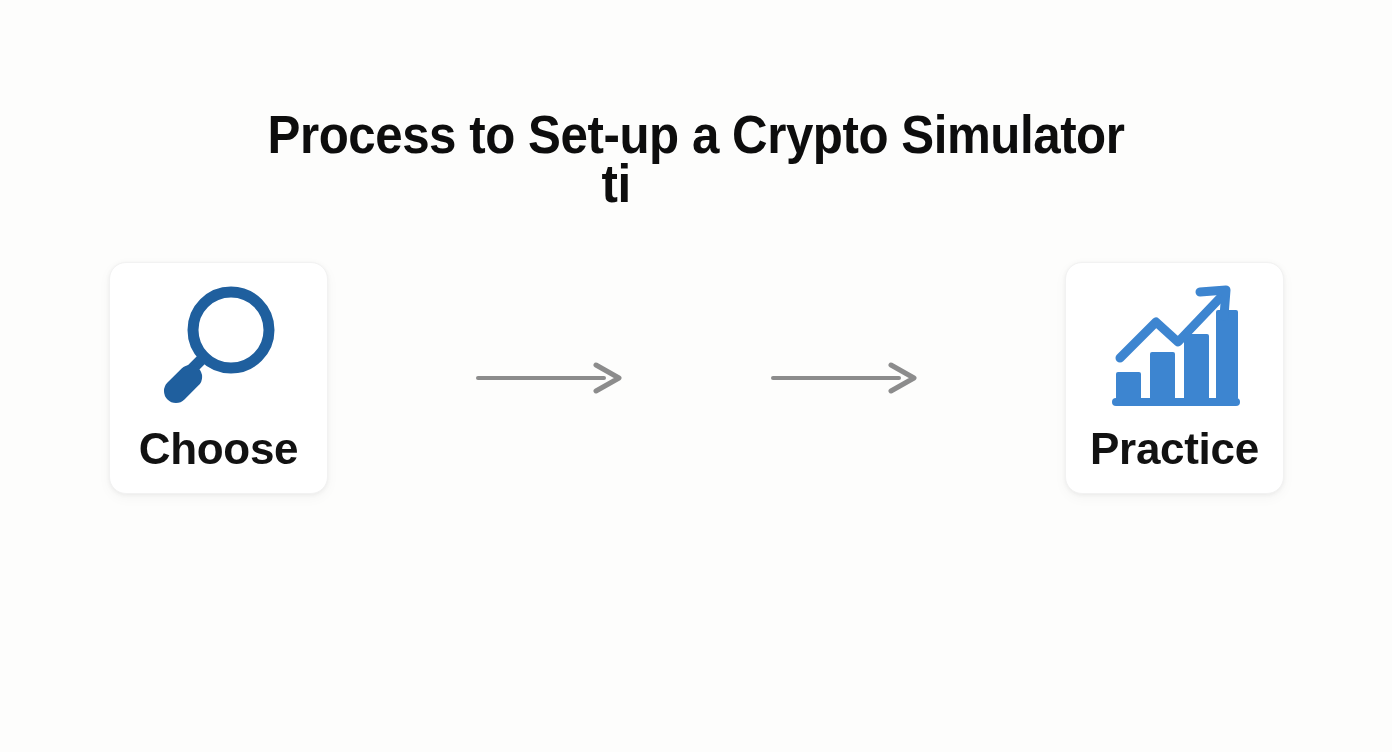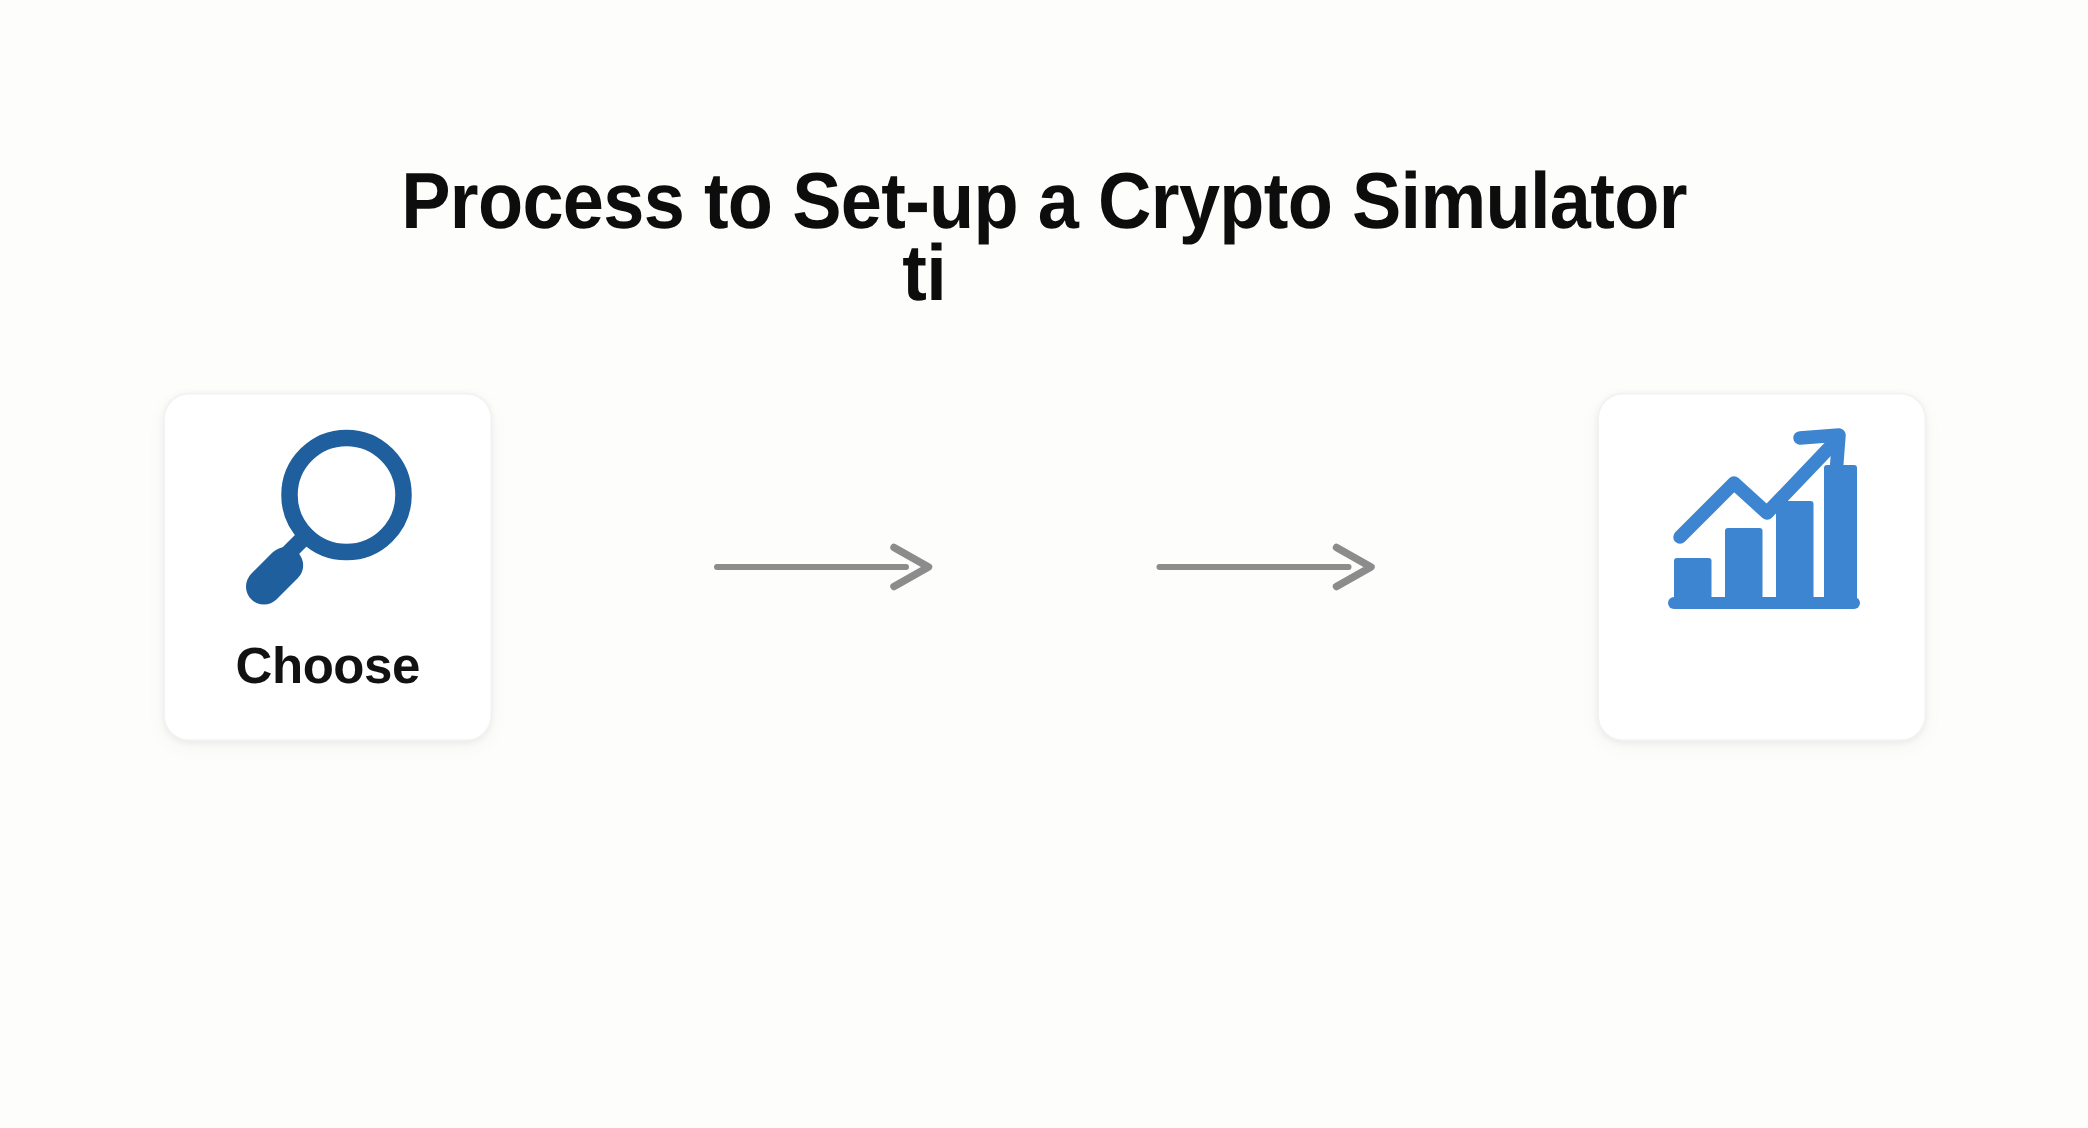--- a/index.html
+++ b/index.html
@@ -72,21 +72,21 @@
 
   .card-icon {
     height: 150px;
     display: flex;
     align-items: center;
     justify-content: center;
     margin-top: 8px;
   }
 
   .card-label {
-    font-size: 34px;
+    font-size: 44px;
     font-weight: bold;
     color: #121212;
     letter-spacing: -0.3px;
     line-height: 1;
     margin-top: 6px;
   }
 
   
   .connector {
     flex: 0 0 auto;
@@ -141,15 +141,16 @@
           <rect x="8" y="92" width="25" height="28" rx="2"></rect>
           <rect x="42" y="72" width="25" height="48" rx="2"></rect>
           <rect x="76" y="54" width="25" height="66" rx="2"></rect>
           <rect x="108" y="30" width="22" height="90" rx="2"></rect>
         </g>
         <rect x="4" y="118" width="128" height="8" rx="4" fill="#3d85d0"></rect>
         <polyline points="12,78 48,42 70,62 112,18" fill="none" stroke="#3d85d0" stroke-width="9" stroke-linecap="round" stroke-linejoin="round"></polyline>
         <polyline points="92,12 118,10 116,36" fill="none" stroke="#3d85d0" stroke-width="9" stroke-linecap="round" stroke-linejoin="round"></polyline>
       </svg>
     </div>
+    <div class="card-label">Practice</div>
   </div>
 
 </div>
 
 </body></html>

